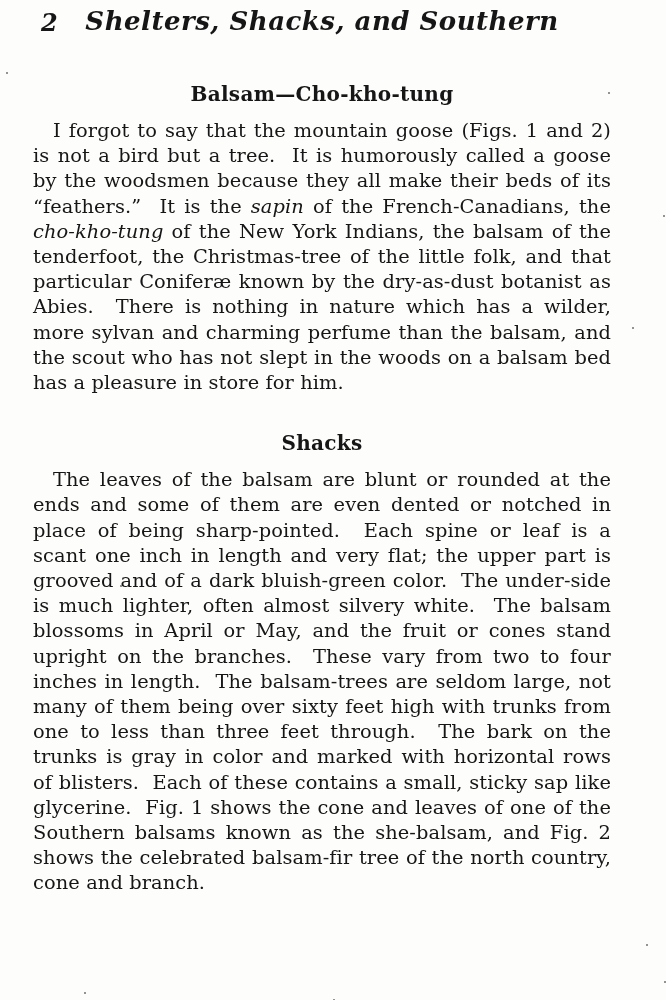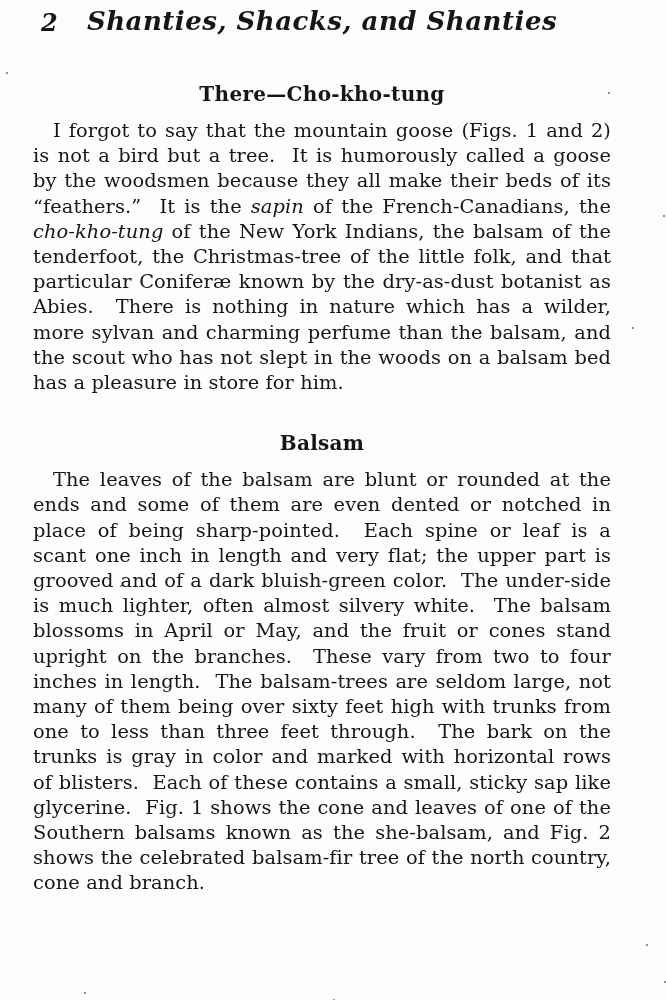--- a/index.html
+++ b/index.html
@@ -74,30 +74,30 @@
     border-radius: 50%;
     background: #6f6f6f;
   }
 </style>
 </head>
 <body>
 
 <div class="page" style="background: rgb(253, 253, 252); color: rgb(22, 22, 22);">
   <header class="page-header">
     <span class="page-number">2</span>
-    <span class="running-title">Shanties, Shacks, and Shanties</span>
+    <span class="running-title">Shelters, Shacks, and Southern</span>
   </header>
   <main class="page-body">
     <div>
         <section>
-          <h2 class="section-heading">There—Cho-kho-tung</h2>
+          <h2 class="section-heading">Balsam—Cho-kho-tung</h2>
           <p><span>I forgot to say that the mountain goose (Figs. 1 and 2) is not a bird but a tree.&nbsp; It is humorously called a goose by the woodsmen because they all make their beds of its “feathers.”&nbsp; It is the </span><em>sapin</em><span> of the French-Canadians, the </span><em>cho-kho-tung</em><span> of the New York Indians, the balsam of the tenderfoot, the Christmas-tree of the little folk, and that particular Coniferæ known by the dry-as-dust botanist as Abies.&nbsp; There is nothing in nature which has a wilder, more sylvan and charming perfume than the balsam, and the scout who has not slept in the woods on a balsam bed has a pleasure in store for him.</span></p>
         </section>
         <section>
-          <h2 class="section-heading">Balsam</h2>
+          <h2 class="section-heading">Shacks</h2>
           <p><span>The leaves of the balsam are blunt or rounded at the ends and some of them are even dented or notched in place of being sharp-pointed.&nbsp; Each spine or leaf is a scant one inch in length and very flat; the upper part is grooved and of a dark bluish-green color.&nbsp; The under-side is much lighter, often almost silvery white.&nbsp; The balsam blossoms in April or May, and the fruit or cones stand upright on the branches.&nbsp; These vary from two to four inches in length.&nbsp; The balsam-trees are seldom large, not many of them being over sixty feet high with trunks from one to less than three feet through.&nbsp; The bark on the trunks is gray in color and marked with horizontal rows of blisters.&nbsp; Each of these contains a small, sticky sap like glycerine.&nbsp; Fig. 1 shows the cone and leaves of one of the Southern balsams known as the she-balsam, and Fig. 2 shows the celebrated balsam-fir tree of the north country, cone and branch.</span></p>
         </section>
       </div>
   </main>
   <div>
       <div class="speck" style="left: 6px; top: 72px;"></div>
       <div class="speck" style="left: 608px; top: 92px;"></div>
       <div class="speck" style="left: 663px; top: 215px;"></div>
       <div class="speck" style="left: 632px; top: 327px;"></div>
       <div class="speck" style="left: 120px; top: 585px;"></div>

